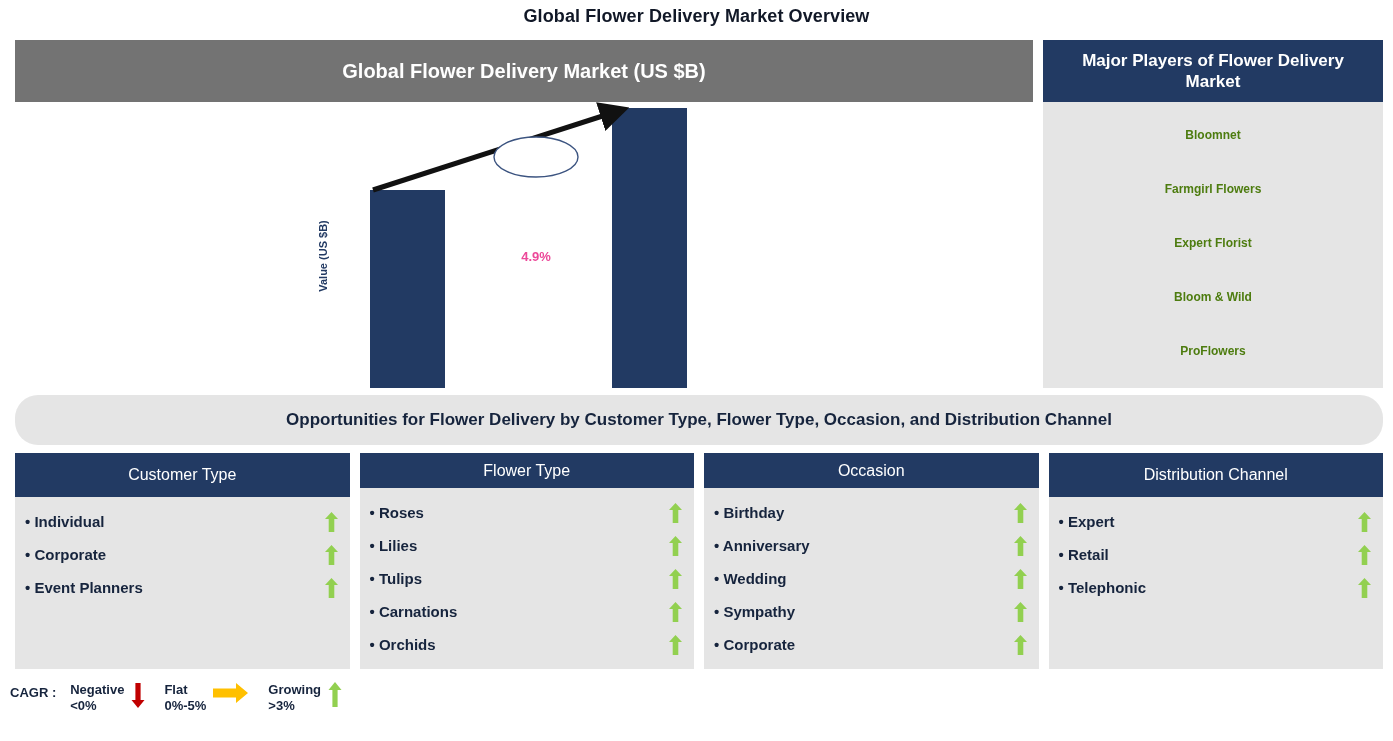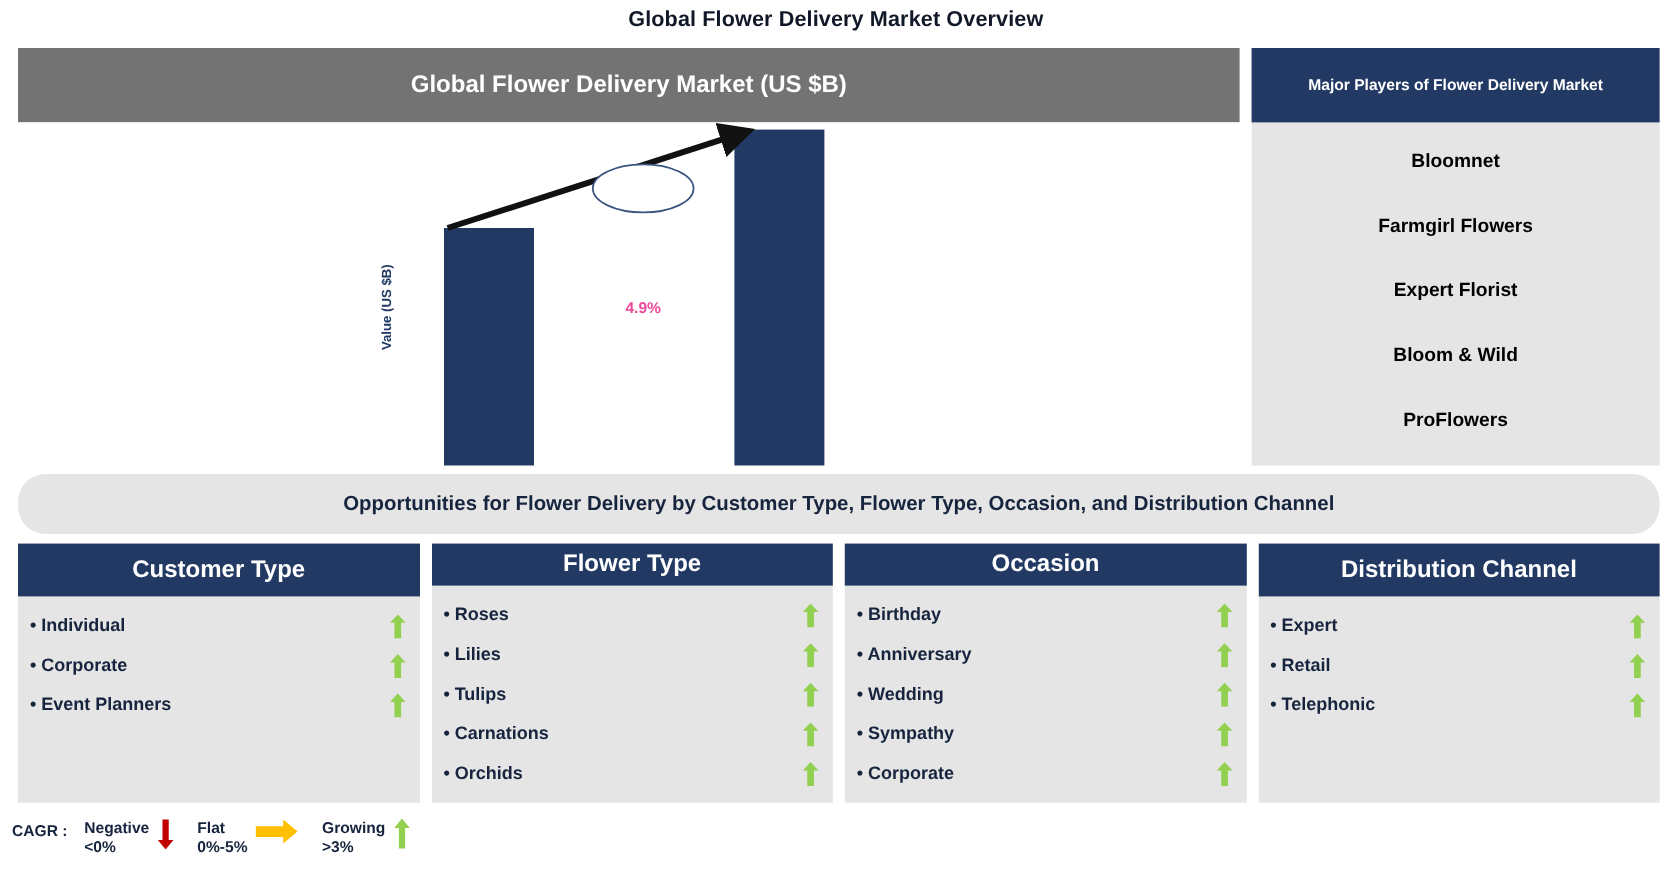--- a/index.html
+++ b/index.html
@@ -114,39 +114,39 @@
     flex-direction: column;
   }
   .players-header {
     height: 62px;
     background: #223a63;
     color: #ffffff;
     display: flex;
     align-items: center;
     justify-content: center;
     text-align: center;
-    font-size: 13px;
+    font-size: 17px;
     font-weight: bold;
     line-height: 1.25;
     box-sizing: border-box;
     padding: 0 10px;
   }
   .players-list {
     flex: 1;
     display: flex;
     flex-direction: column;
     justify-content: space-around;
     align-items: center;
     padding: 6px 0 10px 0;
     box-sizing: border-box;
   }
   .player-item {
-    font-size: 16px;
-    font-weight: bold;
-    color: #000000;
+    font-size: 12px;
+    font-weight: bold;
+    color: #4d7c0f;
     text-align: left;
   }
 
   
   .opps-banner {
     position: absolute;
     left: 15px; top: 395px;
     width: 1368px;
     height: 50px;
     background: #e5e5e5;
@@ -175,22 +175,22 @@
     flex-direction: column;
     background: #e5e5e5;
   }
   .opp-col-header {
     height: 44px;
     background: #223a63;
     color: #ffffff;
     display: flex;
     align-items: center;
     justify-content: center;
-    font-size: 20px;
-    font-weight: bold;
+    font-size: 16px;
+    font-weight: normal;
     box-sizing: border-box;
   }
   .opp-col-body {
     flex: 1;
     padding: 8px 12px 8px 10px;
     box-sizing: border-box;
   }
   .opp-row {
     display: flex;
     align-items: center;

